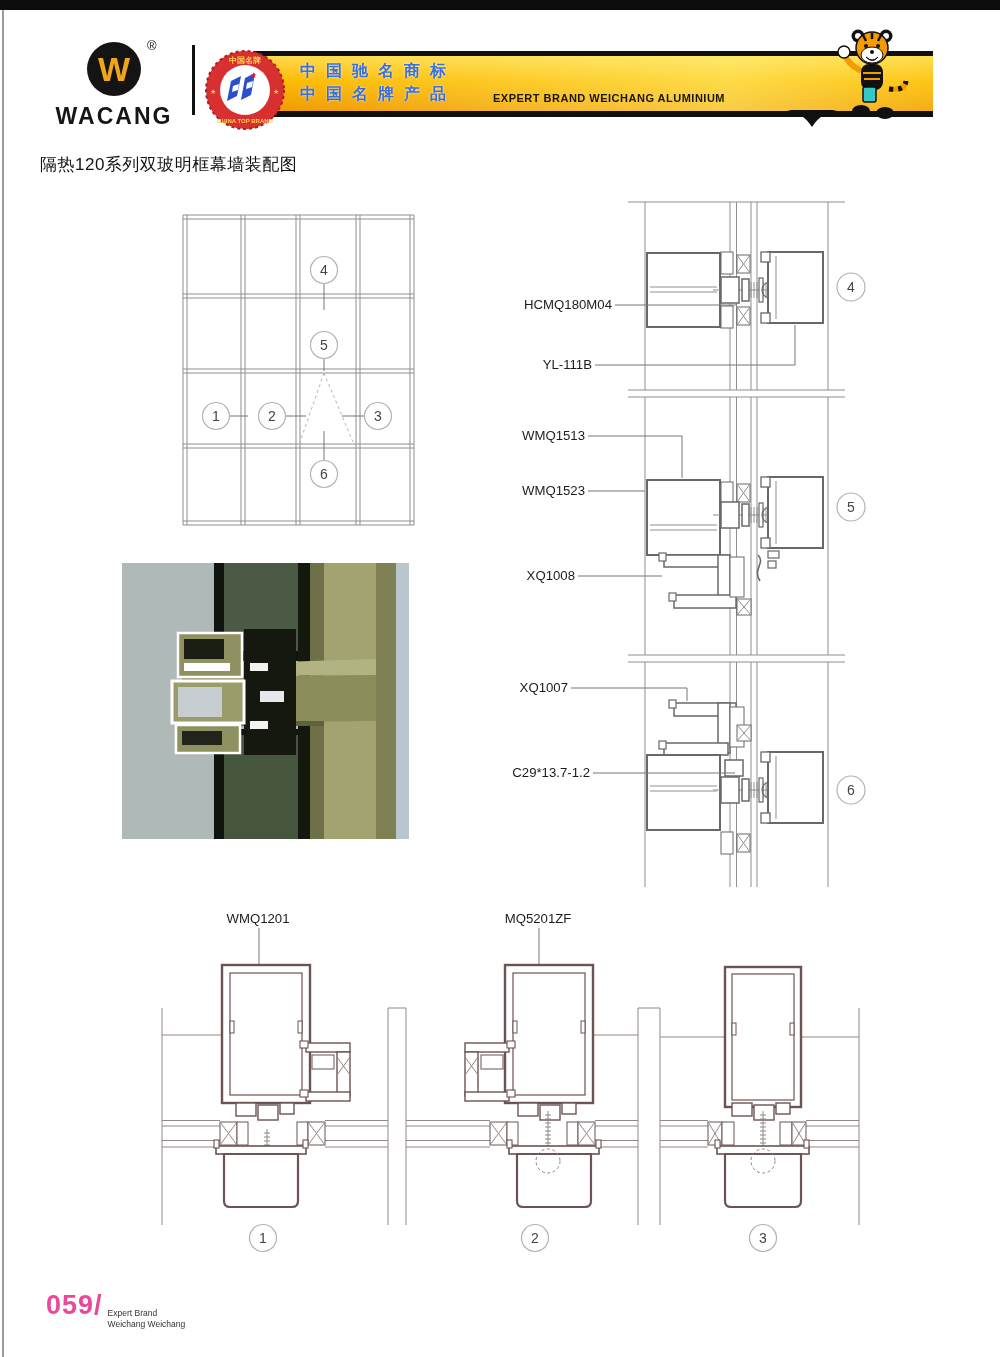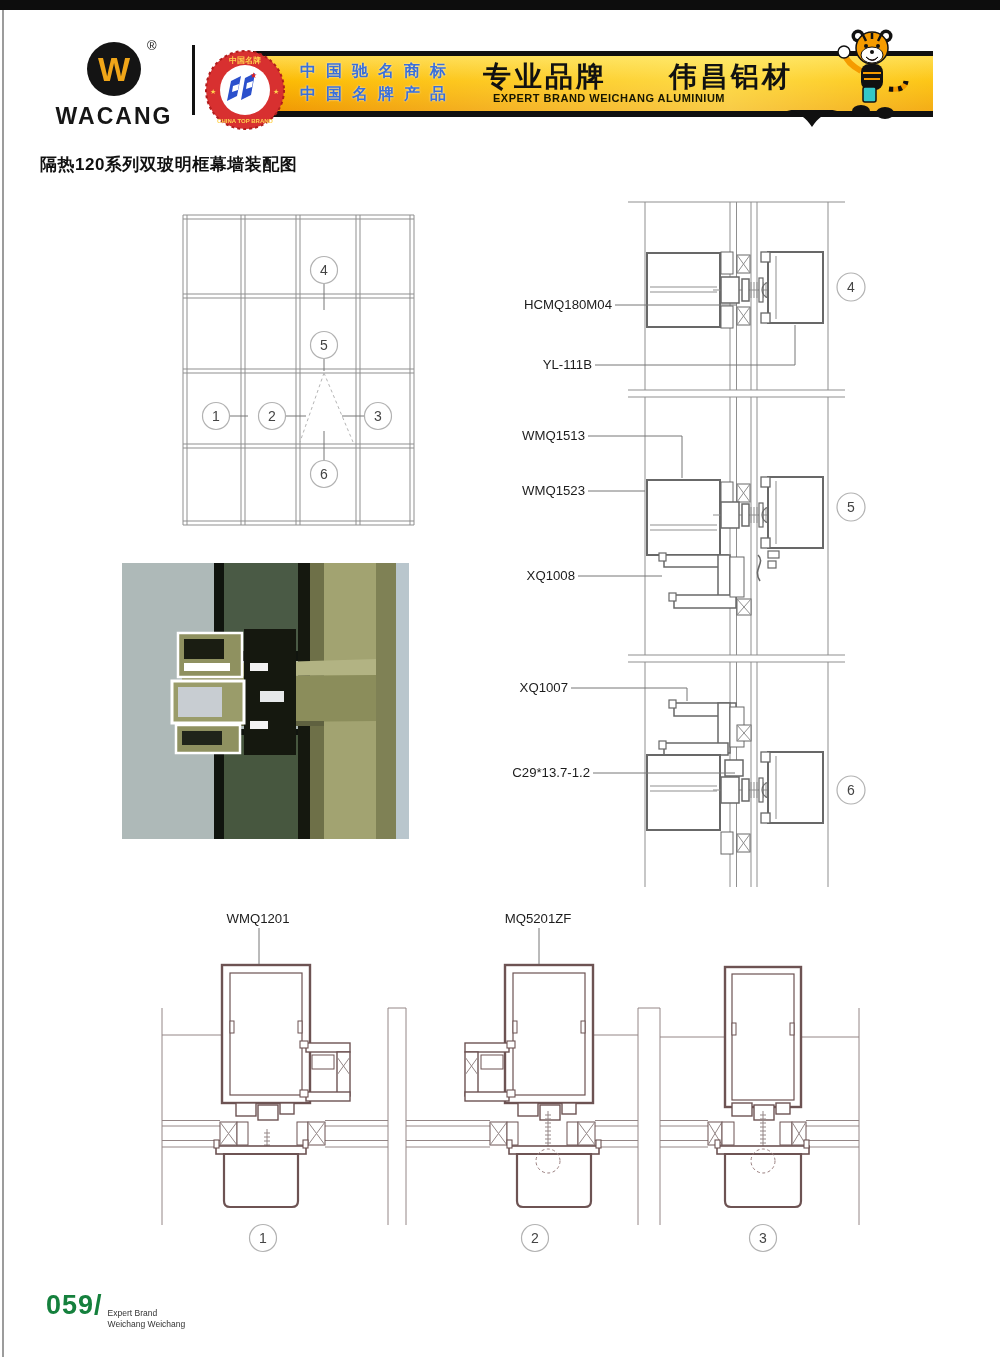--- a/index.html
+++ b/index.html
@@ -21,30 +21,30 @@
      letter-spacing:10px;white-space:nowrap;text-shadow:0 0 2px rgba(255,255,255,.85);}
   .line1{top:10px;} .line2{top:33px;}
   .slogan-cn{position:absolute;left:230px;top:7px;font-size:28px;font-weight:bold;color:#111;
      letter-spacing:3px;white-space:nowrap;}
   .slogan-en{position:absolute;left:232px;top:41px;font-size:11px;font-weight:bold;color:#171700;
      letter-spacing:.5px;white-space:nowrap;padding-left:8px;}
   .swoosh-svg{position:absolute;left:534px;top:59px;}
   .seal-svg{position:absolute;left:203px;top:48px;}
   .tiger-svg{position:absolute;left:833px;top:27px;}
 
-  .page-title{position:absolute;left:40px;top:153px;font-size:17px;font-weight:bold;color:#111;
+  .page-title{position:absolute;left:40px;top:153px;font-size:17px;font-weight:normal;color:#111;
      letter-spacing:.5px;margin:0;}
 
   .elev-svg{position:absolute;left:182px;top:213px;}
   .photo-svg{position:absolute;left:122px;top:563px;}
   .right-svg{position:absolute;left:485px;top:195px;}
   .bottom-svg{position:absolute;left:140px;top:895px;}
 
   .footer{position:absolute;left:46px;top:1292px;display:flex;align-items:flex-start;}
-  .page-num{color:#15803d;font-size:27px;font-weight:800;line-height:1;letter-spacing:1px;}
+  .page-num{color:#ec4899;font-size:27px;font-weight:800;line-height:1;letter-spacing:1px;}
   .footer-cap{margin-left:5px;margin-top:16px;font-size:8.5px;color:#333;line-height:1.3;}
 
   
   text.lbl{font-family:"Liberation Sans",sans-serif;font-size:13.2px;fill:#1c1c1c;}
   text.co{font-family:"Liberation Sans",sans-serif;font-size:14px;fill:#444;}
   .thin{stroke:#8f8f8f;stroke-width:1;fill:none;}
   .thinB{stroke:#948686;stroke-width:1;fill:none;}
   .prof{stroke:#686868;fill:#fff;}
   .profB{stroke:#6d5353;fill:#fff;}
   .ld{stroke:#777;stroke-width:1;fill:none;}
@@ -67,21 +67,20 @@
 
   <div class="banner">
     <div class="banner-top"></div>
     <div class="banner-body"></div>
     <div class="banner-bottom"></div>
     <svg class="swoosh-svg" width="50" height="20" viewBox="0 0 50 20">
       <path d="M0,0 H50 C38,2 31,8 25,17 C19,8 12,2 0,0 Z" fill="#101010"></path>
     </svg>
     <div class="banner-cn-small line1">中国驰名商标</div>
     <div class="banner-cn-small line2">中国名牌产品</div>
-    <div class="slogan-cn">专业品牌　　伟昌铝材</div>
     <div class="slogan-en">EXPERT BRAND WEICHANG ALUMINIUM</div>
   </div>
 
   <svg class="seal-svg" width="84" height="84" viewBox="0 0 84 84">
     <circle cx="42" cy="42" r="39" fill="#d83030"></circle>
     <circle cx="42" cy="42" r="39" fill="none" stroke="#b21d1d" stroke-width="2" stroke-dasharray="3,3"></circle>
     <circle cx="42" cy="42" r="25" fill="#ffffff"></circle>
     <text x="42" y="15" text-anchor="middle" font-family="Liberation Sans,sans-serif" font-size="8" font-weight="bold" fill="#ffd24d">中国名牌</text>
     <text x="42" y="75" text-anchor="middle" font-family="Liberation Sans,sans-serif" font-size="6" font-weight="bold" fill="#ffd24d">CHINA TOP BRAND</text>
     <text x="7" y="46" font-size="7" fill="#ffd24d">★</text>

